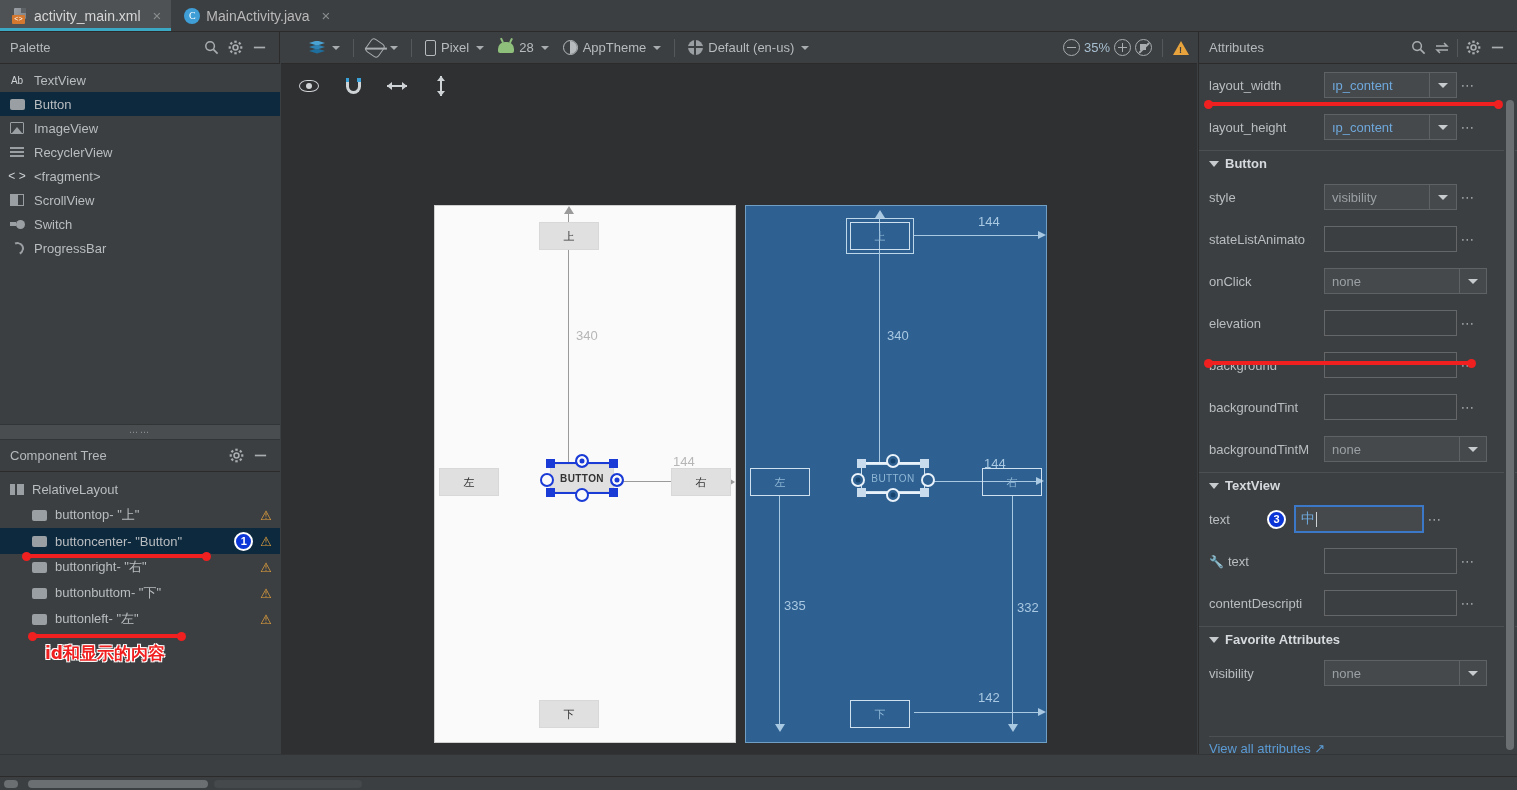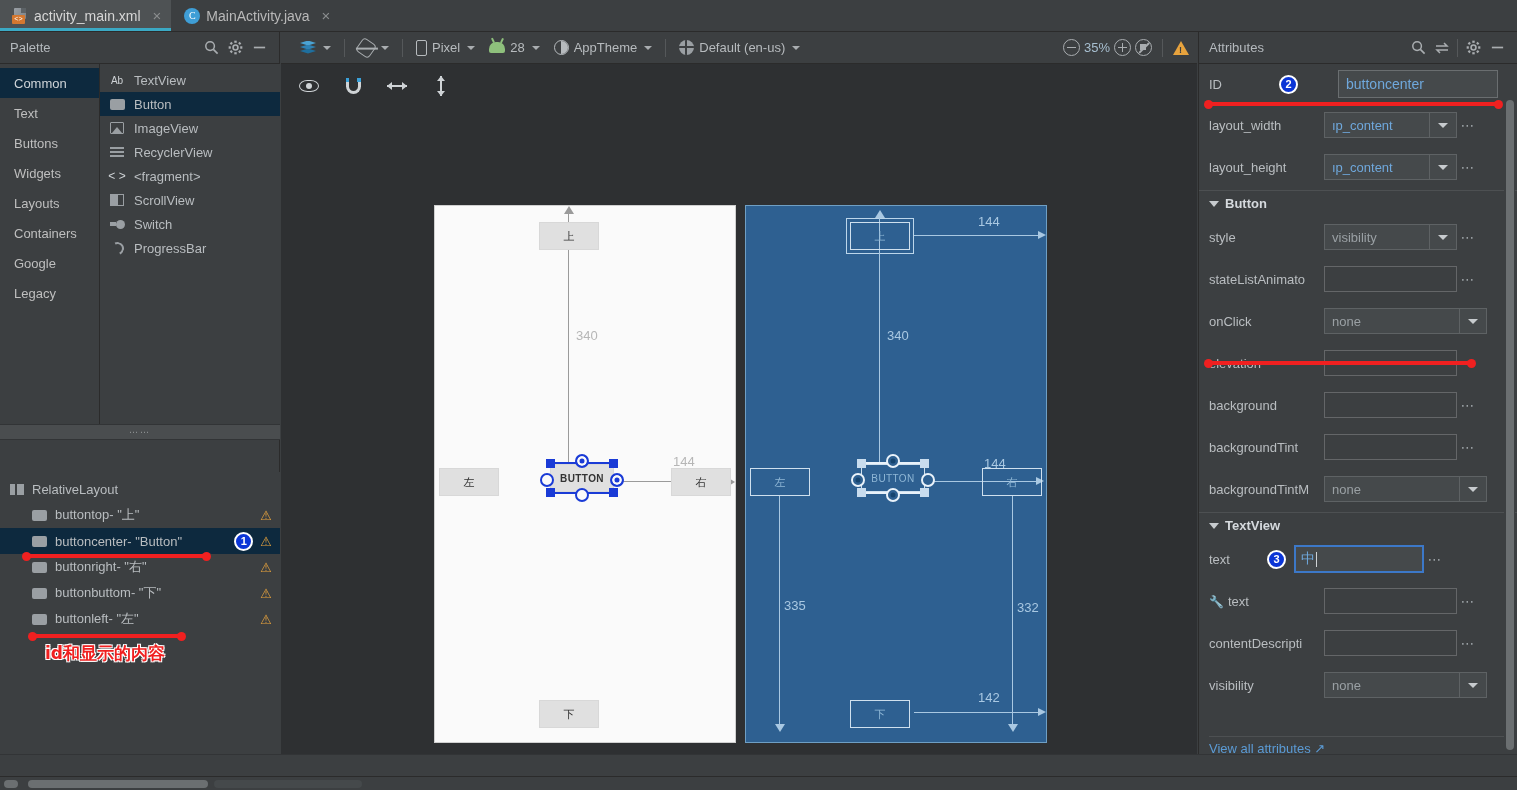--- a/index.html
+++ b/index.html
@@ -108,21 +108,21 @@
     width:9px;height:9px;border-radius:50%;background:#f02020;}
   .ann-line::before{left:-3px;} .ann-line::after{right:-3px;}
   .ann-text{ position:absolute; color:#f02020; font-weight:bold; font-size:17px;
     font-family:"DejaVu Sans",sans-serif;
     text-shadow:-1px -1px 0 #fff,1px -1px 0 #fff,-1px 1px 0 #fff,1px 1px 0 #fff;}
 
   
   .center{ position:absolute; left:281px; top:32px; width:916px; height:722px;
     background:#2e3032; }
   .ctoolbar{ height:32px; background:#3c3f41; display:flex; align-items:center;
-    border-bottom:1px solid #2b2b2b; padding-left:12px; }
+    border-bottom:1px solid #2b2b2b; padding-left:21px; }
   .tbtn{ display:flex;align-items:center;gap:5px; height:24px; padding:0 7px;
     color:#b7bbbe; font-size:13px; cursor:default;}
   .caret{ width:0;height:0;border-left:4px solid transparent;border-right:4px solid transparent;
     border-top:4px solid #a9adb0; display:inline-block; margin-left:2px;}
   .vsep{ width:1px; height:18px; background:#55585a; margin:0 6px; }
   .layers-ic{ width:16px;height:14px; position:relative;}
   .layers-ic i{position:absolute;left:0;width:16px;height:5px;background:#3592c4;
     transform:skewX(0deg); clip-path:polygon(50% 0,100% 50%,50% 100%,0 50%);}
   .layers-ic i:nth-child(1){top:0;background:#4ba3d3;}
   .layers-ic i:nth-child(2){top:4px;background:#2f82b4;}
@@ -318,30 +318,20 @@
           </svg>
       </span>
       <span class="hicon">
         <svg width="15" height="15" viewBox="0 0 16 16">
             <line x1="2" y1="8" x2="14" y2="8" stroke="#a9adb0" stroke-width="1.8"></line>
           </svg>
       </span>
     </div>
 
     <div class="palette-body">
-      <div class="cat-list">
-        <div class="cat sel">Common</div>
-        <div class="cat">Text</div>
-        <div class="cat">Buttons</div>
-        <div class="cat">Widgets</div>
-        <div class="cat">Layouts</div>
-        <div class="cat">Containers</div>
-        <div class="cat">Google</div>
-        <div class="cat">Legacy</div>
-      </div>
       <div class="widget-list">
         <div class="witem">
           <span class="wicon" style="font-size:10px;color:#cfd3d6;">Ab</span>
           <span>TextView</span>
         </div>
         <div class="witem sel">
           <span class="wicon">
               <i class="sq-btn"></i>
             </span>
           <span>Button</span>
@@ -387,254 +377,22 @@
             </span>
           <span>ProgressBar</span>
         </div>
       </div>
     </div>
 
     <div class="splitter">
       <span class="dots">⋯⋯</span>
     </div>
 
-
-    <div class="tree-body">
-      <div class="trow" style="padding-left:10px;">
-        <span class="ticon-layout">
-            <i></i>
-            <i></i>
-          </span>
-        <span class="tlabel">RelativeLayout</span>
-      </div>
-      <div class="trow" style="padding-left:30px;">
-        <span class="wicon">
-            <i class="sq-btn"></i>
-          </span>
-        <span class="tlabel">buttontop- "上"</span>
-        <span class="warn">⚠</span>
-      </div>
-      <div class="trow sel" style="padding-left:30px;">
-        <span class="wicon">
-            <i class="sq-btn"></i>
-          </span>
-        <span class="tlabel">buttoncenter- "Button"</span>
-        <span class="badge-num">1</span>
-        <span class="warn">⚠</span>
-      </div>
-      <div class="trow" style="padding-left:30px;">
-        <span class="wicon">
-            <i class="sq-btn"></i>
-          </span>
-        <span class="tlabel">buttonright- "右"</span>
-        <span class="warn">⚠</span>
-      </div>
-      <div class="trow" style="padding-left:30px;">
-        <span class="wicon">
-            <i class="sq-btn"></i>
-          </span>
-        <span class="tlabel">buttonbuttom- "下"</span>
-        <span class="warn">⚠</span>
-      </div>
-      <div class="trow" style="padding-left:30px;">
-        <span class="wicon">
-            <i class="sq-btn"></i>
-          </span>
-        <span class="tlabel">buttonleft- "左"</span>
-        <span class="warn">⚠</span>
-      </div>
-
-      <div class="ann-line" style="left:25px; top:82px; width:183px;"></div>
-      <div class="ann-line" style="left:31px; top:162px; width:152px;"></div>
-      <div class="ann-text" style="left:45px; top:170px;">id和显示的内容</div>
-    </div>
-  </div>
-
-  <div class="center">
-
-    <div class="ctoolbar">
-      <div class="tbtn">
-        <span class="layers-ic">
-            <i></i>
-            <i></i>
-            <i></i>
-          </span>
-        <span class="caret"></span>
-      </div>
-      <div class="vsep"></div>
-      <div class="tbtn">
-        <span class="rot-ic"></span>
-        <span class="caret"></span>
-      </div>
-      <div class="vsep"></div>
-      <div class="tbtn">
-        <span class="phone-ic"></span>
-        <span>Pixel</span>
-        <span class="caret"></span>
-      </div>
-      <div class="tbtn">
-        <span class="droid-ic"></span>
-        <span>28</span>
-        <span class="caret"></span>
-      </div>
-      <div class="tbtn">
-        <span class="theme-ic"></span>
-        <span>AppTheme</span>
-        <span class="caret"></span>
-      </div>
-      <div class="vsep"></div>
-      <div class="tbtn">
-        <span class="globe-ic"></span>
-        <span>Default (en-us)</span>
-        <span class="caret"></span>
-      </div>
-
-      <div class="zoomgrp">
-        <span class="circ-btn">
-            <i class="h"></i>
-          </span>
-        <span class="zlabel">35%</span>
-        <span class="circ-btn">
-            <i class="h"></i>
-            <i class="v"></i>
-          </span>
-        <span class="circ-btn">
-            <i class="box"></i>
-            <i class="slash"></i>
-          </span>
-        <span class="vsep"></span>
-        <span class="warn-tri"></span>
-      </div>
-    </div>
-
-    <div class="ctoolbar2">
-      <span class="t2">
-          <i class="eye"></i>
-        </span>
-      <span class="t2">
-        <i class="magnet">
-            <i class="u"></i>
-            <i class="p1"></i>
-            <i class="p2"></i>
-          </i>
-      </span>
-      <span class="t2">
-        <i class="harrow">
-            <i class="a l"></i>
-            <i class="a r"></i>
-          </i>
-      </span>
-      <span class="t2">
-        <i class="varrow">
-            <i class="a t"></i>
-            <i class="a b"></i>
-          </i>
-      </span>
-    </div>
-
-    <div class="canvas">
-
-      <div class="device design">
-
-        <div class="cl" style="left:133px; top:6px; width:1px; height:252px;"></div>
-        <div class="arrowhead" style="left:129px; top:0px; border-left:5px solid transparent;border-right:5px solid transparent;border-bottom:8px solid #9a9a9a;"></div>
-        <div class="clbl" style="left:141px; top:122px;">340</div>
-
-        <div class="cl" style="left:181px; top:275px; width:110px; height:1px;"></div>
-        <div class="arrowhead" style="left:292px; top:271px; border-top:5px solid transparent;border-bottom:5px solid transparent;border-left:8px solid #9a9a9a;"></div>
-        <div class="clbl" style="left:238px; top:248px;">144</div>
-
-        <div class="w top">上</div>
-        <div class="w bottom">下</div>
-        <div class="w left">左</div>
-        <div class="w right">右</div>
-        <div class="w center">BUTTON</div>
-
-        <div class="sel-box">
-          <div class="edge" style="left:0;top:0;width:68px;height:2px;"></div>
-          <div class="edge" style="left:0;top:30px;width:68px;height:2px;"></div>
-          <div class="sq-h" style="left:-2px;top:-3px;"></div>
-          <div class="sq-h" style="right:-2px;top:-3px;"></div>
-          <div class="sq-h" style="left:-2px;bottom:-3px;"></div>
-          <div class="sq-h" style="right:-2px;bottom:-3px;"></div>
-          <div class="ci-h filled" style="left:27px;top:-8px;"></div>
-          <div class="ci-h" style="left:27px;bottom:-8px;"></div>
-          <div class="ci-h" style="left:-8px;top:11px;"></div>
-          <div class="ci-h filled" style="right:-8px;top:11px;"></div>
-        </div>
-      </div>
-
-      <div class="device blueprint">
-
-        <div style="position:absolute;left:100px;top:12px;width:68px;height:36px;border:1px solid #bcd6ea;"></div>
-
-        <div class="cl" style="left:168px; top:29px; width:125px; height:1px;"></div>
-        <div class="arrowhead" style="left:292px; top:25px; border-top:4px solid transparent;border-bottom:4px solid transparent;border-left:8px solid #a9c8e2;"></div>
-        <div class="clbl" style="left:232px; top:8px;">144</div>
-
-        <div class="cl" style="left:133px; top:12px; width:1px; height:246px;"></div>
-        <div class="arrowhead" style="left:129px; top:4px; border-left:5px solid transparent;border-right:5px solid transparent;border-bottom:8px solid #a9c8e2;"></div>
-        <div class="clbl" style="left:141px; top:122px;">340</div>
-
-        <div class="cl" style="left:181px; top:275px; width:110px; height:1px;"></div>
-        <div class="arrowhead" style="left:290px; top:271px; border-top:4px solid transparent;border-bottom:4px solid transparent;border-left:8px solid #a9c8e2;"></div>
-        <div class="clbl" style="left:238px; top:250px;">144</div>
-
-        <div class="cl" style="left:33px; top:290px; width:1px; height:228px;"></div>
-        <div class="arrowhead" style="left:29px; top:518px; border-left:5px solid transparent;border-right:5px solid transparent;border-top:8px solid #a9c8e2;"></div>
-        <div class="clbl" style="left:38px; top:392px;">335</div>
-
-        <div class="cl" style="left:266px; top:290px; width:1px; height:228px;"></div>
-        <div class="arrowhead" style="left:262px; top:518px; border-left:5px solid transparent;border-right:5px solid transparent;border-top:8px solid #a9c8e2;"></div>
-        <div class="clbl" style="left:271px; top:394px;">332</div>
-
-        <div class="cl" style="left:168px; top:506px; width:125px; height:1px;"></div>
-        <div class="arrowhead" style="left:292px; top:502px; border-top:4px solid transparent;border-bottom:4px solid transparent;border-left:8px solid #a9c8e2;"></div>
-        <div class="clbl" style="left:232px; top:484px;">142</div>
-
-        <div class="w top">上</div>
-        <div class="w bottom">下</div>
-        <div class="w left">左</div>
-        <div class="w right">右</div>
-        <div class="w center">BUTTON</div>
-
-        <div class="sel-box">
-          <div class="edge" style="left:0;top:0;width:68px;height:2px;"></div>
-          <div class="edge" style="left:0;top:30px;width:68px;height:2px;"></div>
-          <div class="sq-h" style="left:-2px;top:-3px;"></div>
-          <div class="sq-h" style="right:-2px;top:-3px;"></div>
-          <div class="sq-h" style="left:-2px;bottom:-3px;"></div>
-          <div class="sq-h" style="right:-2px;bottom:-3px;"></div>
-          <div class="ci-h filled" style="left:27px;top:-8px;"></div>
-          <div class="ci-h filled" style="left:27px;bottom:-8px;"></div>
-          <div class="ci-h filled" style="left:-8px;top:11px;"></div>
-          <div class="ci-h" style="right:-8px;top:11px;"></div>
-        </div>
-      </div>
-    </div>
-  </div>
-
-  <div class="right">
-    <div class="panelhead">
-      <span class="title">Attributes</span>
-      <span class="hicon">
-        <svg width="15" height="15" viewBox="0 0 16 16">
-            <circle cx="6.5" cy="6.5" r="4.6" fill="none" stroke="#a9adb0" stroke-width="1.6"></circle>
-            <line x1="10" y1="10" x2="14.5" y2="14.5" stroke="#a9adb0" stroke-width="1.8"></line>
-          </svg>
-      </span>
-      <span class="hicon">
-        <svg width="16" height="16" viewBox="0 0 16 16">
-            <g stroke="#a9adb0" stroke-width="1.5" fill="none">
-              <path d="M2 6 h11 l-3 -3"></path>
-              <path d="M14 10 h-11 l3 3"></path>
-            </g>
-          </svg>
-      </span>
-      <span class="vsep" style="margin:0 3px;"></span>
+    <div class="panelhead tree-head">
+      <span class="title">Component Tree</span>
       <span class="hicon">
         <svg width="15" height="15" viewBox="0 0 16 16">
             <circle cx="8" cy="8" r="2.6" fill="none" stroke="#a9adb0" stroke-width="1.7"></circle>
             <g stroke="#a9adb0" stroke-width="2.6">
               <line x1="8" y1="0.7" x2="8" y2="3"></line>
               <line x1="8" y1="13" x2="8" y2="15.3"></line>
               <line x1="0.7" y1="8" x2="3" y2="8"></line>
               <line x1="13" y1="8" x2="15.3" y2="8"></line>
               <line x1="2.7" y1="2.7" x2="4.3" y2="4.3"></line>
               <line x1="11.7" y1="11.7" x2="13.3" y2="13.3"></line>
@@ -643,27 +401,277 @@
             </g>
           </svg>
       </span>
       <span class="hicon">
         <svg width="15" height="15" viewBox="0 0 16 16">
             <line x1="2" y1="8" x2="14" y2="8" stroke="#a9adb0" stroke-width="1.8"></line>
           </svg>
       </span>
     </div>
 
+    <div class="tree-body">
+      <div class="trow" style="padding-left:10px;">
+        <span class="ticon-layout">
+            <i></i>
+            <i></i>
+          </span>
+        <span class="tlabel">RelativeLayout</span>
+      </div>
+      <div class="trow" style="padding-left:30px;">
+        <span class="wicon">
+            <i class="sq-btn"></i>
+          </span>
+        <span class="tlabel">buttontop- "上"</span>
+        <span class="warn">⚠</span>
+      </div>
+      <div class="trow sel" style="padding-left:30px;">
+        <span class="wicon">
+            <i class="sq-btn"></i>
+          </span>
+        <span class="tlabel">buttoncenter- "Button"</span>
+        <span class="badge-num">1</span>
+        <span class="warn">⚠</span>
+      </div>
+      <div class="trow" style="padding-left:30px;">
+        <span class="wicon">
+            <i class="sq-btn"></i>
+          </span>
+        <span class="tlabel">buttonright- "右"</span>
+        <span class="warn">⚠</span>
+      </div>
+      <div class="trow" style="padding-left:30px;">
+        <span class="wicon">
+            <i class="sq-btn"></i>
+          </span>
+        <span class="tlabel">buttonbuttom- "下"</span>
+        <span class="warn">⚠</span>
+      </div>
+      <div class="trow" style="padding-left:30px;">
+        <span class="wicon">
+            <i class="sq-btn"></i>
+          </span>
+        <span class="tlabel">buttonleft- "左"</span>
+        <span class="warn">⚠</span>
+      </div>
+
+      <div class="ann-line" style="left:25px; top:82px; width:183px;"></div>
+      <div class="ann-line" style="left:31px; top:162px; width:152px;"></div>
+      <div class="ann-text" style="left:45px; top:170px;">id和显示的内容</div>
+    </div>
+  </div>
+
+  <div class="center">
+
+    <div class="ctoolbar">
+      <div class="tbtn">
+        <span class="layers-ic">
+            <i></i>
+            <i></i>
+            <i></i>
+          </span>
+        <span class="caret"></span>
+      </div>
+      <div class="vsep"></div>
+      <div class="tbtn">
+        <span class="rot-ic"></span>
+        <span class="caret"></span>
+      </div>
+      <div class="vsep"></div>
+      <div class="tbtn">
+        <span class="phone-ic"></span>
+        <span>Pixel</span>
+        <span class="caret"></span>
+      </div>
+      <div class="tbtn">
+        <span class="droid-ic"></span>
+        <span>28</span>
+        <span class="caret"></span>
+      </div>
+      <div class="tbtn">
+        <span class="theme-ic"></span>
+        <span>AppTheme</span>
+        <span class="caret"></span>
+      </div>
+      <div class="vsep"></div>
+      <div class="tbtn">
+        <span class="globe-ic"></span>
+        <span>Default (en-us)</span>
+        <span class="caret"></span>
+      </div>
+
+      <div class="zoomgrp">
+        <span class="circ-btn">
+            <i class="h"></i>
+          </span>
+        <span class="zlabel">35%</span>
+        <span class="circ-btn">
+            <i class="h"></i>
+            <i class="v"></i>
+          </span>
+        <span class="circ-btn">
+            <i class="box"></i>
+            <i class="slash"></i>
+          </span>
+        <span class="vsep"></span>
+        <span class="warn-tri"></span>
+      </div>
+    </div>
+
+    <div class="ctoolbar2">
+      <span class="t2">
+          <i class="eye"></i>
+        </span>
+      <span class="t2">
+        <i class="magnet">
+            <i class="u"></i>
+            <i class="p1"></i>
+            <i class="p2"></i>
+          </i>
+      </span>
+      <span class="t2">
+        <i class="harrow">
+            <i class="a l"></i>
+            <i class="a r"></i>
+          </i>
+      </span>
+      <span class="t2">
+        <i class="varrow">
+            <i class="a t"></i>
+            <i class="a b"></i>
+          </i>
+      </span>
+    </div>
+
+    <div class="canvas">
+
+      <div class="device design">
+
+        <div class="cl" style="left:133px; top:6px; width:1px; height:252px;"></div>
+        <div class="arrowhead" style="left:129px; top:0px; border-left:5px solid transparent;border-right:5px solid transparent;border-bottom:8px solid #9a9a9a;"></div>
+        <div class="clbl" style="left:141px; top:122px;">340</div>
+
+        <div class="cl" style="left:181px; top:275px; width:110px; height:1px;"></div>
+        <div class="arrowhead" style="left:292px; top:271px; border-top:5px solid transparent;border-bottom:5px solid transparent;border-left:8px solid #9a9a9a;"></div>
+        <div class="clbl" style="left:238px; top:248px;">144</div>
+
+        <div class="w top">上</div>
+        <div class="w bottom">下</div>
+        <div class="w left">左</div>
+        <div class="w right">右</div>
+        <div class="w center">BUTTON</div>
+
+        <div class="sel-box">
+          <div class="edge" style="left:0;top:0;width:68px;height:2px;"></div>
+          <div class="edge" style="left:0;top:30px;width:68px;height:2px;"></div>
+          <div class="sq-h" style="left:-2px;top:-3px;"></div>
+          <div class="sq-h" style="right:-2px;top:-3px;"></div>
+          <div class="sq-h" style="left:-2px;bottom:-3px;"></div>
+          <div class="sq-h" style="right:-2px;bottom:-3px;"></div>
+          <div class="ci-h filled" style="left:27px;top:-8px;"></div>
+          <div class="ci-h" style="left:27px;bottom:-8px;"></div>
+          <div class="ci-h" style="left:-8px;top:11px;"></div>
+          <div class="ci-h filled" style="right:-8px;top:11px;"></div>
+        </div>
+      </div>
+
+      <div class="device blueprint">
+
+        <div style="position:absolute;left:100px;top:12px;width:68px;height:36px;border:1px solid #bcd6ea;"></div>
+
+        <div class="cl" style="left:168px; top:29px; width:125px; height:1px;"></div>
+        <div class="arrowhead" style="left:292px; top:25px; border-top:4px solid transparent;border-bottom:4px solid transparent;border-left:8px solid #a9c8e2;"></div>
+        <div class="clbl" style="left:232px; top:8px;">144</div>
+
+        <div class="cl" style="left:133px; top:12px; width:1px; height:246px;"></div>
+        <div class="arrowhead" style="left:129px; top:4px; border-left:5px solid transparent;border-right:5px solid transparent;border-bottom:8px solid #a9c8e2;"></div>
+        <div class="clbl" style="left:141px; top:122px;">340</div>
+
+        <div class="cl" style="left:181px; top:275px; width:110px; height:1px;"></div>
+        <div class="arrowhead" style="left:290px; top:271px; border-top:4px solid transparent;border-bottom:4px solid transparent;border-left:8px solid #a9c8e2;"></div>
+        <div class="clbl" style="left:238px; top:250px;">144</div>
+
+        <div class="cl" style="left:33px; top:290px; width:1px; height:228px;"></div>
+        <div class="arrowhead" style="left:29px; top:518px; border-left:5px solid transparent;border-right:5px solid transparent;border-top:8px solid #a9c8e2;"></div>
+        <div class="clbl" style="left:38px; top:392px;">335</div>
+
+        <div class="cl" style="left:266px; top:290px; width:1px; height:228px;"></div>
+        <div class="arrowhead" style="left:262px; top:518px; border-left:5px solid transparent;border-right:5px solid transparent;border-top:8px solid #a9c8e2;"></div>
+        <div class="clbl" style="left:271px; top:394px;">332</div>
+
+        <div class="cl" style="left:168px; top:506px; width:125px; height:1px;"></div>
+        <div class="arrowhead" style="left:292px; top:502px; border-top:4px solid transparent;border-bottom:4px solid transparent;border-left:8px solid #a9c8e2;"></div>
+        <div class="clbl" style="left:232px; top:484px;">142</div>
+
+        <div class="w top">上</div>
+        <div class="w bottom">下</div>
+        <div class="w left">左</div>
+        <div class="w right">右</div>
+        <div class="w center">BUTTON</div>
+
+        <div class="sel-box">
+          <div class="edge" style="left:0;top:0;width:68px;height:2px;"></div>
+          <div class="edge" style="left:0;top:30px;width:68px;height:2px;"></div>
+          <div class="sq-h" style="left:-2px;top:-3px;"></div>
+          <div class="sq-h" style="right:-2px;top:-3px;"></div>
+          <div class="sq-h" style="left:-2px;bottom:-3px;"></div>
+          <div class="sq-h" style="right:-2px;bottom:-3px;"></div>
+          <div class="ci-h filled" style="left:27px;top:-8px;"></div>
+          <div class="ci-h filled" style="left:27px;bottom:-8px;"></div>
+          <div class="ci-h filled" style="left:-8px;top:11px;"></div>
+          <div class="ci-h" style="right:-8px;top:11px;"></div>
+        </div>
+      </div>
+    </div>
+  </div>
+
+  <div class="right">
+    <div class="panelhead">
+      <span class="title">Attributes</span>
+      <span class="hicon">
+        <svg width="15" height="15" viewBox="0 0 16 16">
+            <circle cx="6.5" cy="6.5" r="4.6" fill="none" stroke="#a9adb0" stroke-width="1.6"></circle>
+            <line x1="10" y1="10" x2="14.5" y2="14.5" stroke="#a9adb0" stroke-width="1.8"></line>
+          </svg>
+      </span>
+      <span class="hicon">
+        <svg width="16" height="16" viewBox="0 0 16 16">
+            <g stroke="#a9adb0" stroke-width="1.5" fill="none">
+              <path d="M2 6 h11 l-3 -3"></path>
+              <path d="M14 10 h-11 l3 3"></path>
+            </g>
+          </svg>
+      </span>
+      <span class="vsep" style="margin:0 3px;"></span>
+      <span class="hicon">
+        <svg width="15" height="15" viewBox="0 0 16 16">
+            <circle cx="8" cy="8" r="2.6" fill="none" stroke="#a9adb0" stroke-width="1.7"></circle>
+            <g stroke="#a9adb0" stroke-width="2.6">
+              <line x1="8" y1="0.7" x2="8" y2="3"></line>
+              <line x1="8" y1="13" x2="8" y2="15.3"></line>
+              <line x1="0.7" y1="8" x2="3" y2="8"></line>
+              <line x1="13" y1="8" x2="15.3" y2="8"></line>
+              <line x1="2.7" y1="2.7" x2="4.3" y2="4.3"></line>
+              <line x1="11.7" y1="11.7" x2="13.3" y2="13.3"></line>
+              <line x1="13.3" y1="2.7" x2="11.7" y2="4.3"></line>
+              <line x1="4.3" y1="11.7" x2="2.7" y2="13.3"></line>
+            </g>
+          </svg>
+      </span>
+      <span class="hicon">
+        <svg width="15" height="15" viewBox="0 0 16 16">
+            <line x1="2" y1="8" x2="14" y2="8" stroke="#a9adb0" stroke-width="1.8"></line>
+          </svg>
+      </span>
+    </div>
+
     <div class="attr-body">
 
-      <div class="arow" style="height:40px;">
-        <span class="alabel" style="width:70px;">ID</span>
-        <span class="badge-num">2</span>
-        <span class="idfield" style="margin-left:40px;">buttoncenter</span>
-      </div>
       <div class="ann-line" style="left:8px; top:38px; width:293px;"></div>
 
       <div class="arow">
         <span class="alabel">layout_width</span>
         <span class="afield val combo">ıp_content</span>
         <span class="combo-btn">
             <i class="caret"></i>
           </span>
         <span class="dots3">⋯</span>
       </div>
@@ -747,20 +755,24 @@
         </span>
         <span class="afield plain"></span>
         <span class="dots3">⋯</span>
       </div>
       <div class="arow">
         <span class="alabel">contentDescripti</span>
         <span class="afield plain"></span>
         <span class="dots3">⋯</span>
       </div>
 
+      <div class="sect">
+        <span class="tri-d"></span>
+        <span>Favorite Attributes</span>
+      </div>
       <div class="arow">
         <span class="alabel">visibility</span>
         <span class="afield" style="width:135px;border-right:none;">none</span>
         <span class="combo-btn">
             <i class="caret"></i>
           </span>
       </div>
 
       <div style="position:absolute;left:10px;top:672px;right:14px;height:1px;background:#4d5052;"></div>
       <a class="viewall" style="bottom:-2px;">View all attributes ↗</a>

